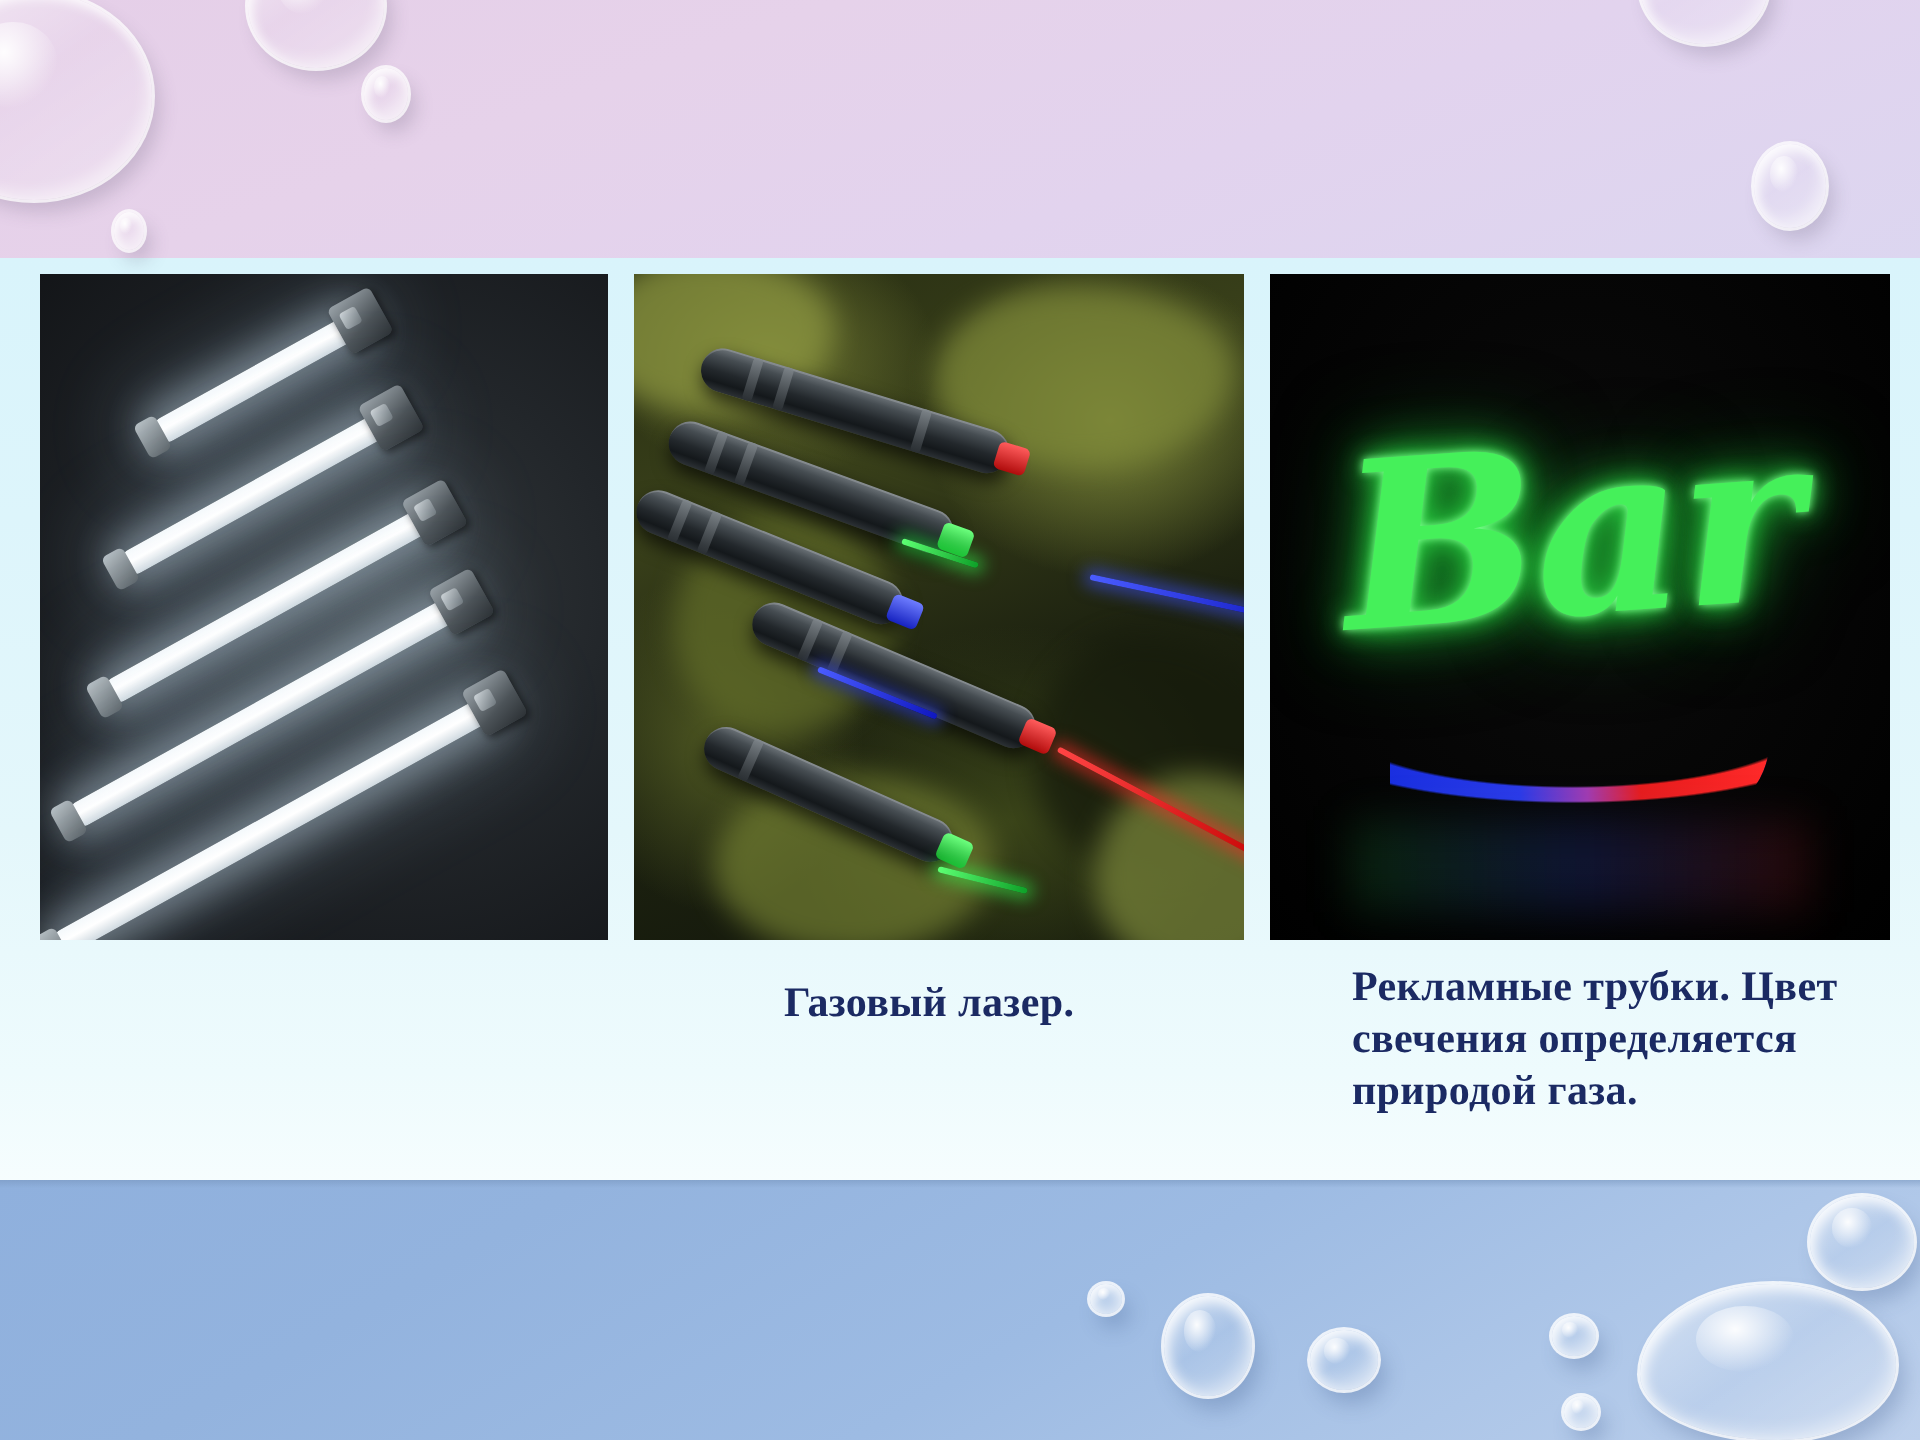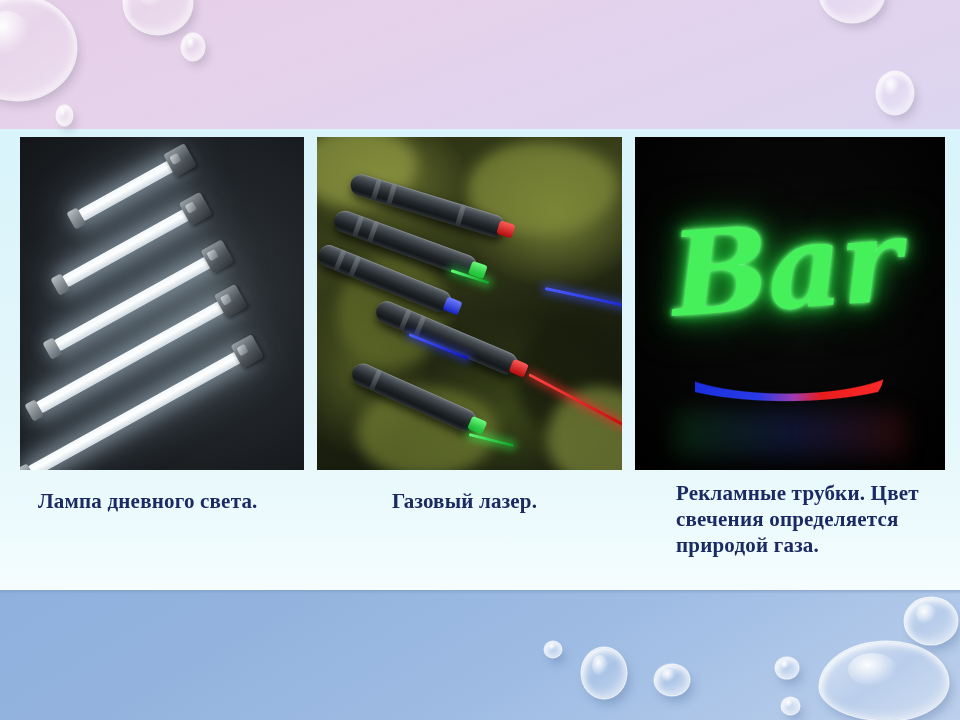--- a/index.html
+++ b/index.html
@@ -270,17 +270,16 @@
                 background:linear-gradient(90deg,#5cff72,#0ea028);
                 box-shadow:0 0 8px 3px rgba(50,255,80,.5);"></div>
   </div>
 
   <div class="photo" id="photo-neon">
     <div class="neon-word">Bar</div>
     <div class="swoosh"></div>
     <div class="floor-glow"></div>
   </div>
 
-  <div class="caption" id="caption-lamps">Лампа дневного света.</div>
   <div class="caption" id="caption-lasers">Газовый лазер.</div>
   <div class="caption" id="caption-neon">Рекламные трубки. Цвет свечения определяется природой газа.</div>
 
 </div>
 
 </body></html>

